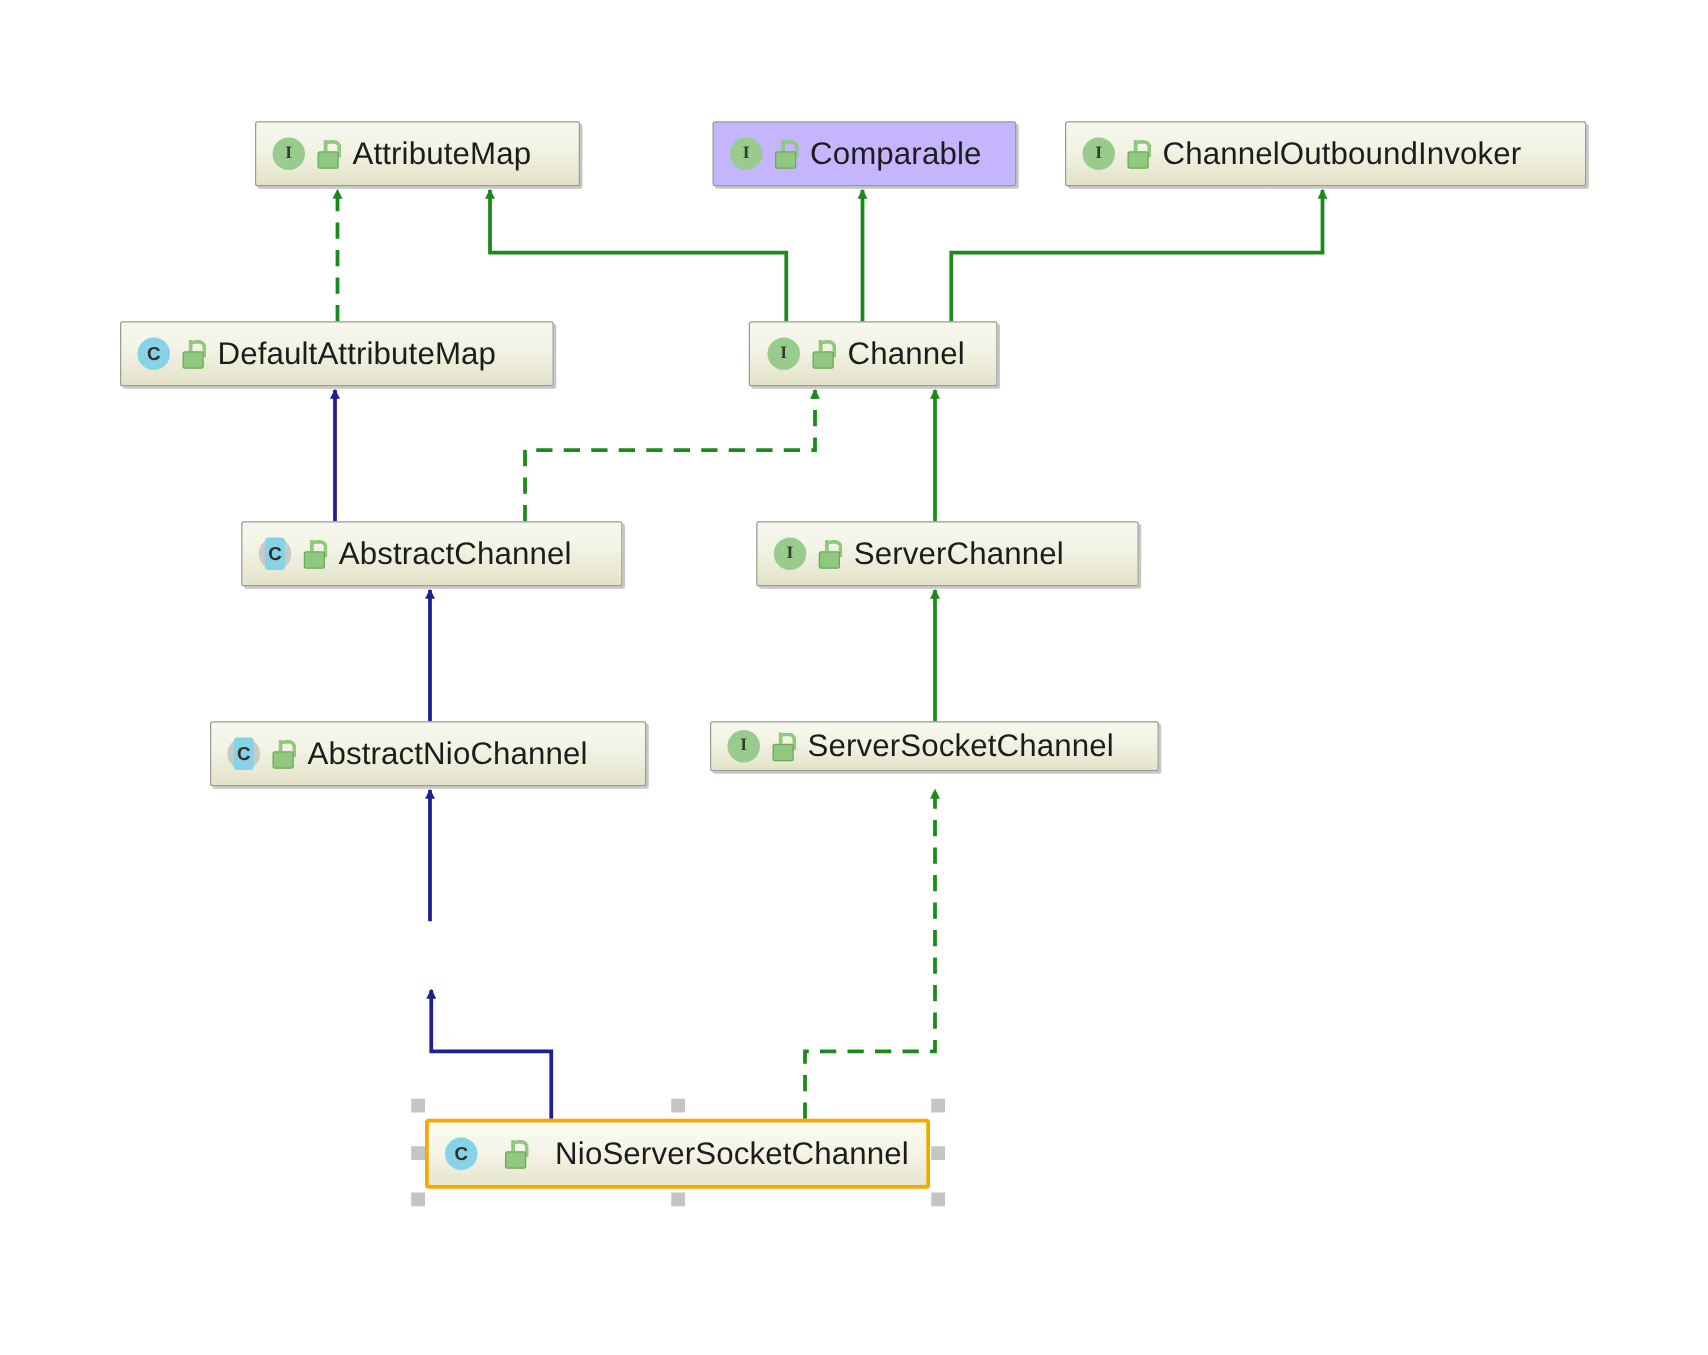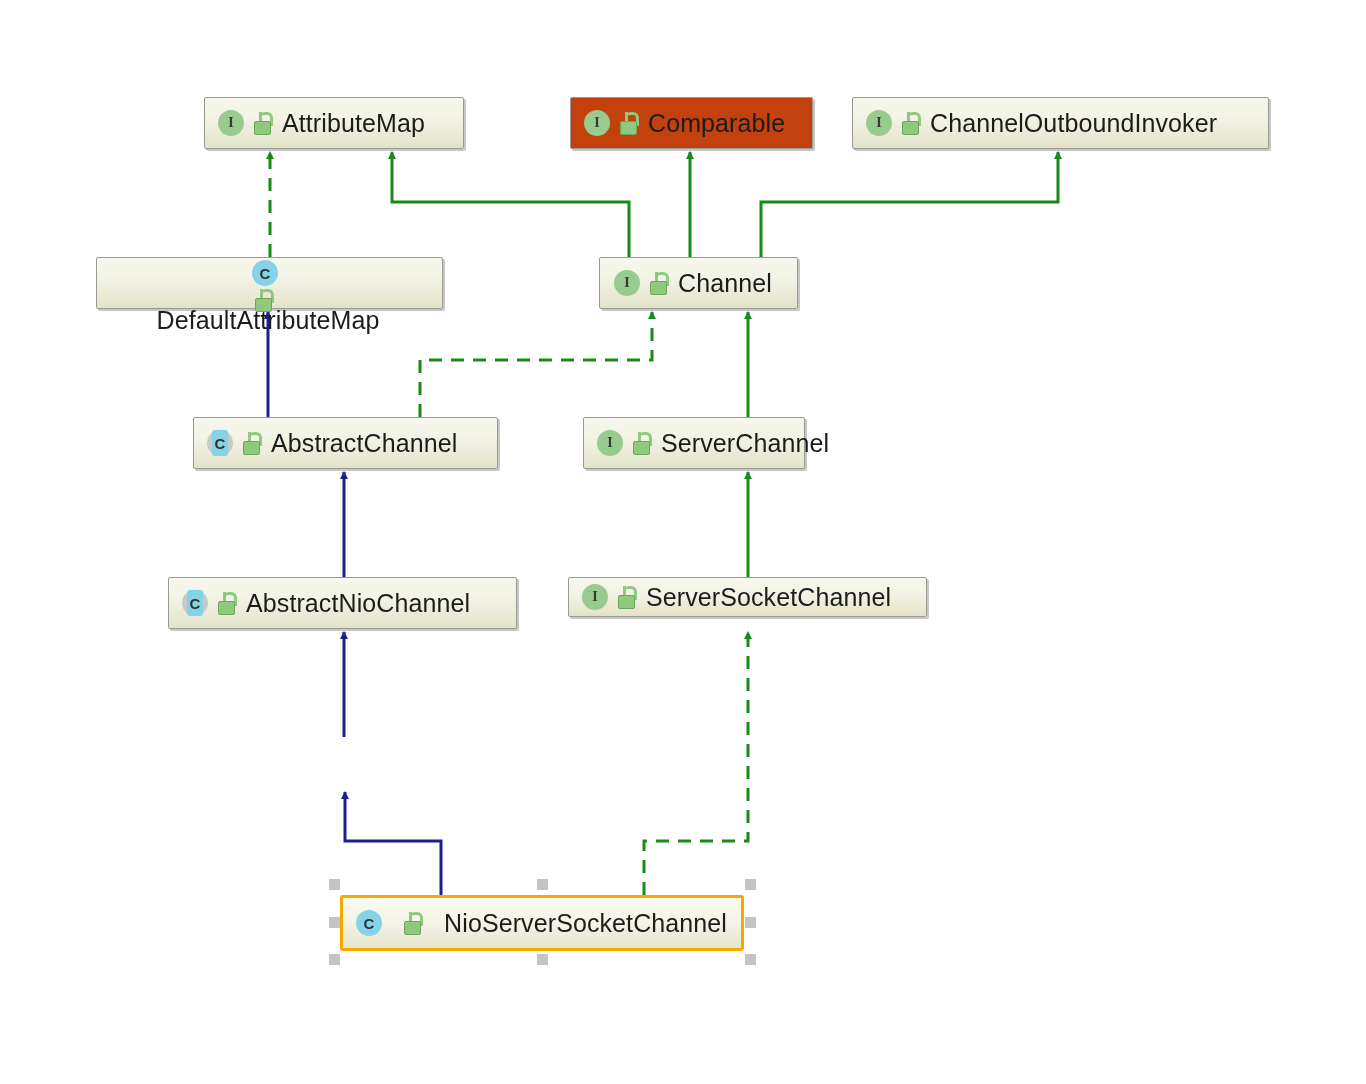--- a/index.html
+++ b/index.html
@@ -18,21 +18,21 @@
     display:flex;
     align-items:center;
     border:1px solid #9a9a94;
     border-radius:2px;
     background:linear-gradient(to bottom,#f7f8ef 0%,#f2f2e4 45%,#e3e2c8 100%);
     box-shadow:2px 2px 0 rgba(0,0,0,0.22);
     padding:0 14px 0 11px;
     white-space:nowrap;
   }
   .node.highlight{
-    background:#c2410c;
+    background:#c4b5fd;
     border:1px solid #9a9a94;
   }
   .node.selected{
     border:3px solid #f5a800;
     border-radius:3px;
     box-shadow:none;
     background:linear-gradient(to bottom,#fbfbf1 0%,#f4f3e6 50%,#e6e5cd 100%);
   }
 
   .ico{
@@ -159,21 +159,21 @@
     </div>
     <div class="node" style="left: 852px; top: 97px; width: 417px; height: 52px;">
       <span class="ico iface"></span>
       <span class="lock">
         <span class="shk"></span>
         <span class="shk2"></span>
         <span class="body"></span>
       </span>
       <span class="label">ChannelOutboundInvoker</span>
     </div>
-    <div class="node" style="left: 96px; top: 257px; width: 347px; height: 52px; flex-direction: column;">
+    <div class="node" style="left: 96px; top: 257px; width: 347px; height: 52px;">
       <span class="ico cls"></span>
       <span class="lock">
         <span class="shk"></span>
         <span class="shk2"></span>
         <span class="body"></span>
       </span>
       <span class="label">DefaultAttributeMap</span>
     </div>
     <div class="node" style="left: 599px; top: 257px; width: 199px; height: 52px; padding-left: 12px;">
       <span class="ico iface"></span>
@@ -188,21 +188,21 @@
       <span class="ico abs">
         <span class="band"></span>
       </span>
       <span class="lock">
         <span class="shk"></span>
         <span class="shk2"></span>
         <span class="body"></span>
       </span>
       <span class="label">AbstractChannel</span>
     </div>
-    <div class="node" style="left: 583px; top: 417px; width: 222px; height: 52px;">
+    <div class="node" style="left: 605px; top: 417px; width: 306px; height: 52px;">
       <span class="ico iface"></span>
       <span class="lock">
         <span class="shk"></span>
         <span class="shk2"></span>
         <span class="body"></span>
       </span>
       <span class="label">ServerChannel</span>
     </div>
     <div class="node" style="left: 168px; top: 577px; width: 349px; height: 52px;">
       <span class="ico abs">

